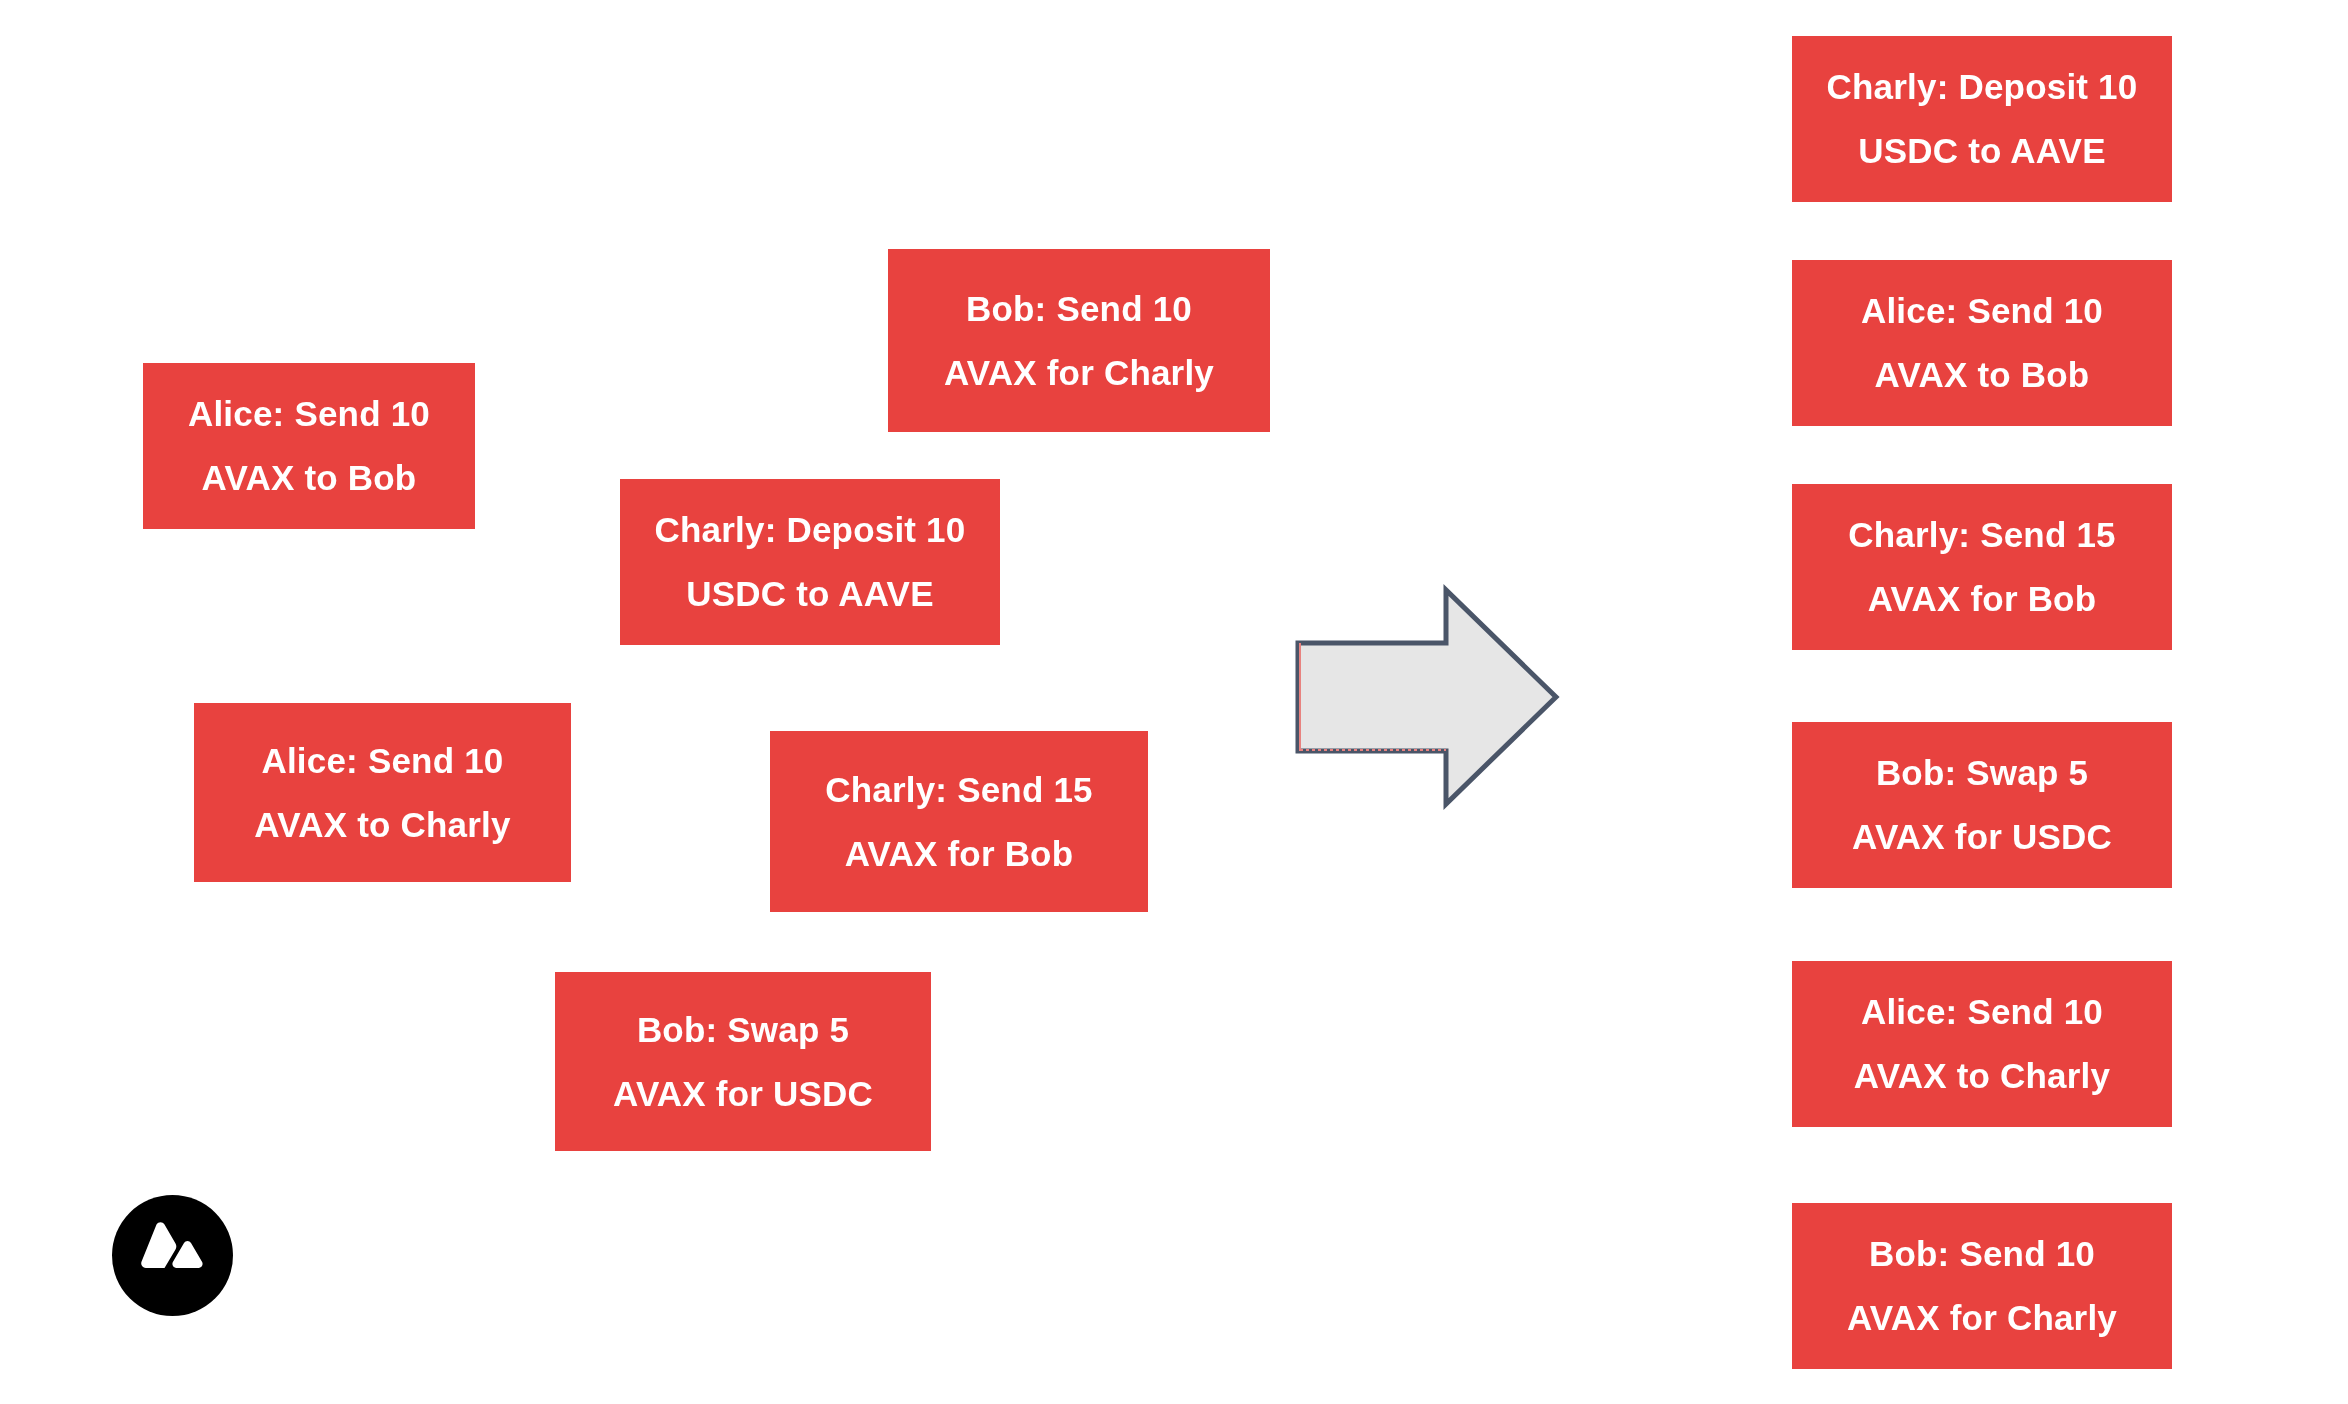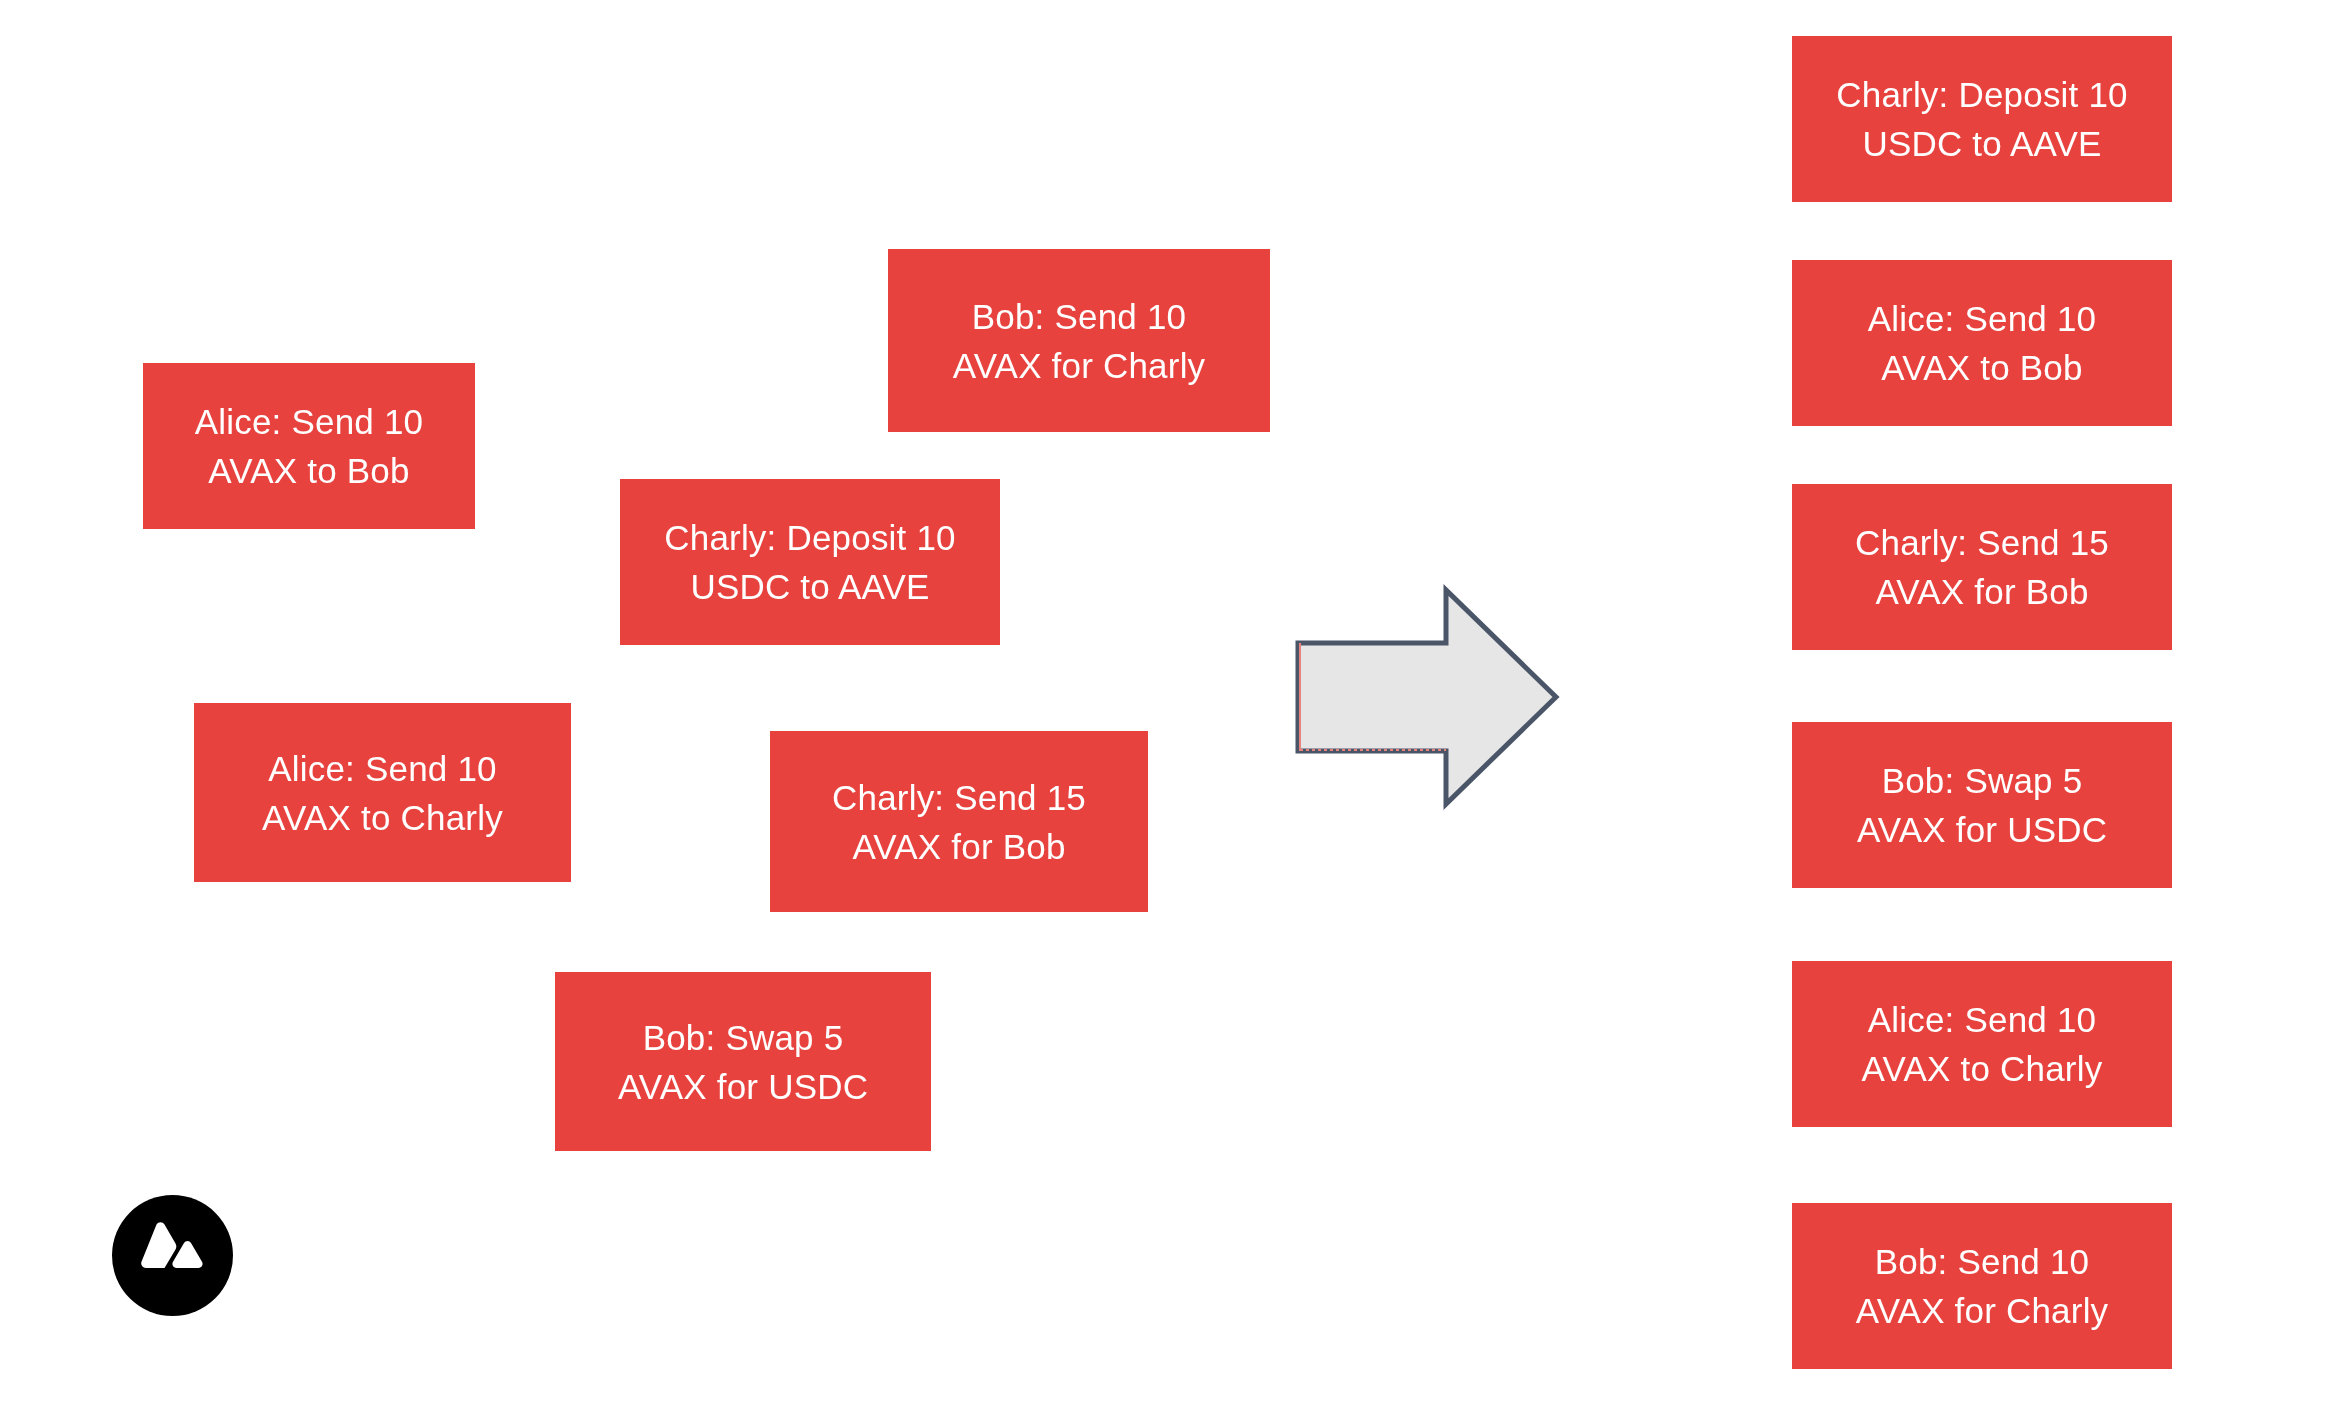--- a/index.html
+++ b/index.html
@@ -28,25 +28,25 @@
   
   .tx-card {
     position: absolute;
     box-sizing: border-box;
     display: flex;
     align-items: center;
     justify-content: center;
     text-align: center;
     color: #ffffff;
     font-size: 35px;
-    line-height: 49px;
+    line-height: 64px;
     letter-spacing: 0.2px;
     padding: 8px 10px;
     white-space: pre-line;
-    font-weight: 400;
+    font-weight: 700;
   }
 
   
   #flow-arrow {
     position: absolute;
     left: 1296px;
     top: 586px;
     width: 262px;
     height: 222px;
   }

